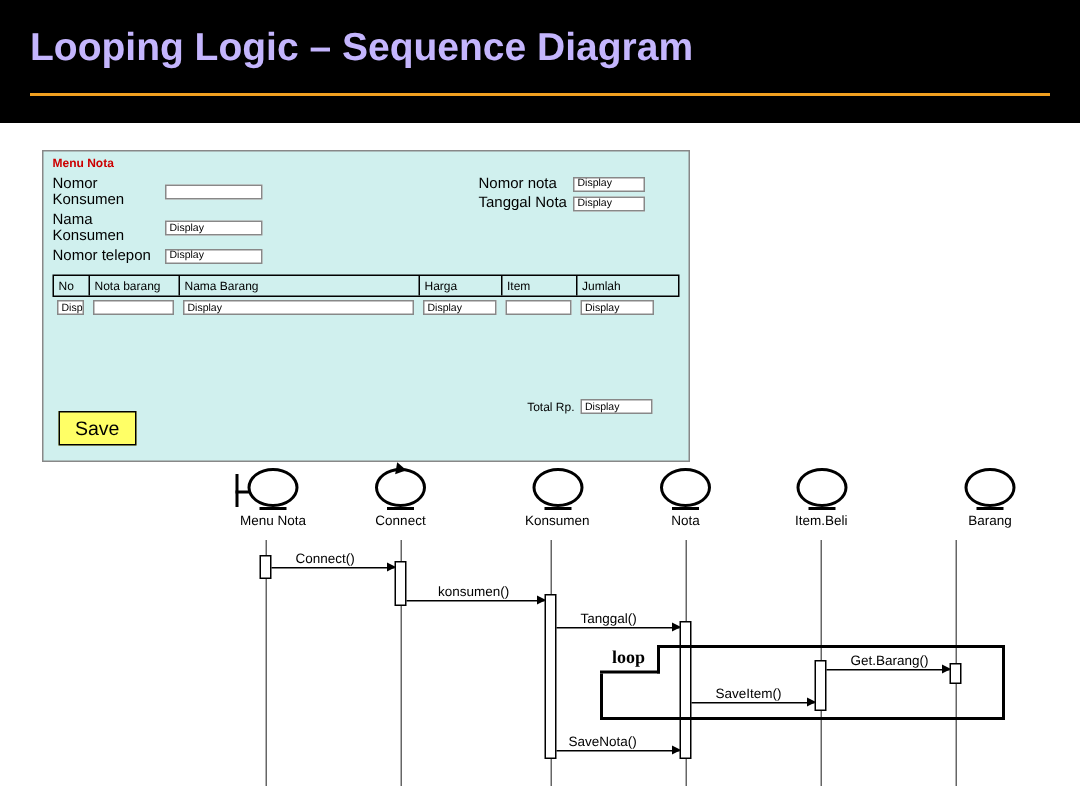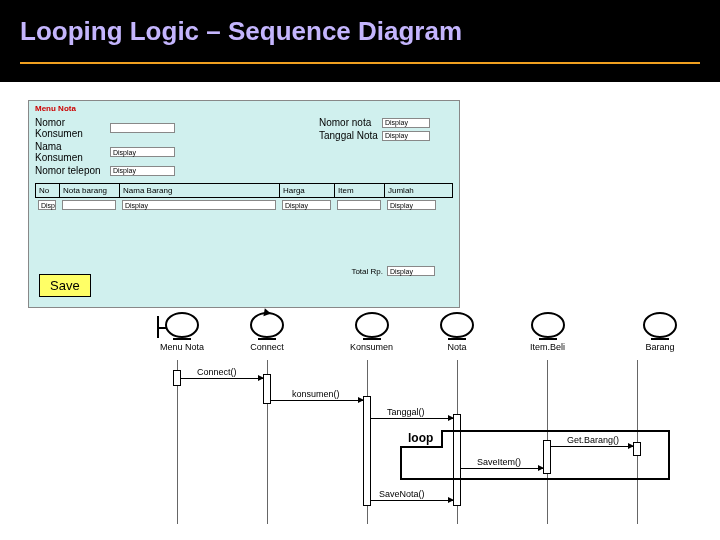--- a/index.html
+++ b/index.html
@@ -41,21 +41,21 @@
   .actor-control-arrow { position: absolute; left: 10px; top: -6px; width: 0; height: 0; border-left: 4px solid transparent; border-right: 4px solid transparent; border-bottom: 7px solid #000; transform: rotate(-20deg); }
   
   .lifelines { position: absolute; top: 48px; left: 0; right: 0; height: 170px; }
   .lifeline { position: absolute; top: 0; width: 1px; background: #666; height: 164px; }
   .activation { position: absolute; width: 8px; background: #fff; border: 1px solid #000; }
   
   .message { position: absolute; height: 1px; background: #000; }
   .message::after { content: ""; position: absolute; right: -1px; top: -3px; width: 0; height: 0; border-top: 3px solid transparent; border-bottom: 3px solid transparent; border-left: 6px solid #000; }
   .msg-label { position: absolute; font-size: 9px; white-space: nowrap; transform: translateY(-11px); }
   
-  .loop-box { position: absolute; border: 2px solid #000; }
+  .loop-box { position: absolute; border: 2px solid #000; font-family: Liberation Serif, serif; }
   .loop-label { position: absolute; top: -2px; left: -2px; background: #fff; border: 2px solid #000; border-top: none; border-left: none; padding: 1px 8px; font-size: 12px; font-weight: bold; }
 </style>
 </head>
 <body>
 
 <div class="header">
   <div class="title">Looping Logic – Sequence Diagram</div>
   <div class="title-underline"></div>
 </div>
 

